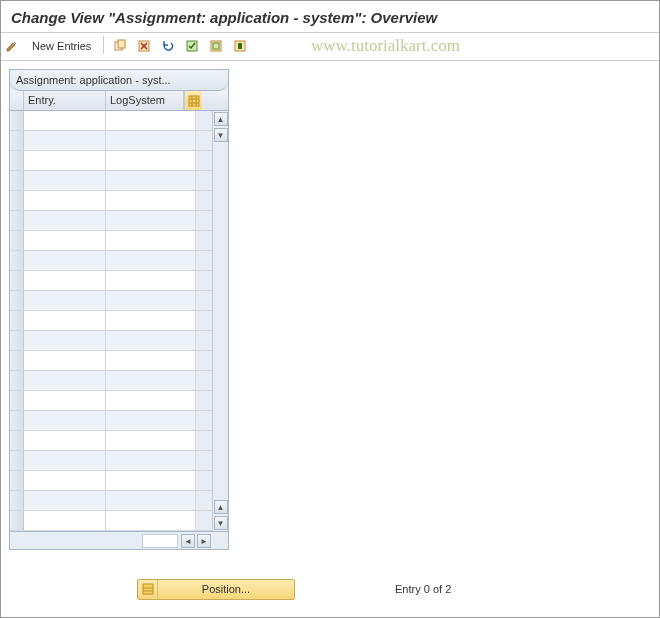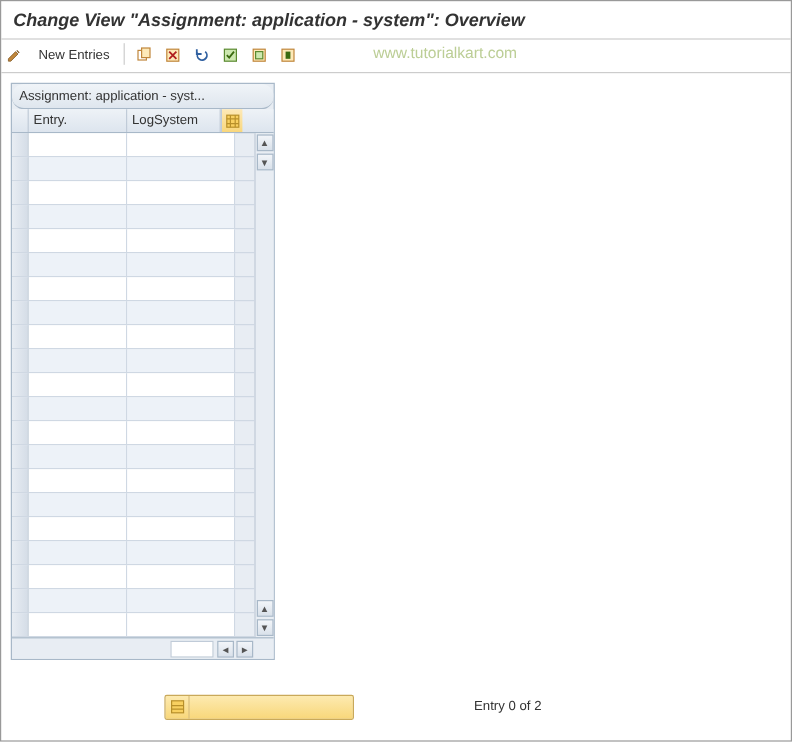--- a/index.html
+++ b/index.html
@@ -56,23 +56,23 @@
     cursor: pointer;
     border: 1px solid transparent;
     border-radius: 2px;
     font-size: 11px;
     color: #333;
   }
   .watermark {
     position: absolute;
     left: 310px;
     top: 3px;
-    font-size: 13px;
+    font-size: 17px;
     color: #bcce96;
-    font-family: Liberation Sans, sans-serif;
+    font-family: Liberation Serif, serif;
     pointer-events: none;
   }
   .content {
     padding: 8px;
   }
   .table-wrap {
     width: 220px;
     background: #e8edf3;
     border: 1px solid #a8b8c8;
   }
@@ -443,15 +443,16 @@
 
 <div class="bottom-row">
   <div class="position-btn">
     <span class="icon-box">
       <svg width="12" height="12">
           <rect x="1" y="1" width="10" height="10" fill="#f8d060" stroke="#b8902a"></rect>
           <line x1="1" y1="5" x2="11" y2="5" stroke="#b8902a"></line>
           <line x1="1" y1="8" x2="11" y2="8" stroke="#b8902a"></line>
         </svg>
     </span>
+    <span class="lbl">Position...</span>
   </div>
   <div class="entry-text">Entry 0 of 2</div>
 </div>
 
 </body></html>

